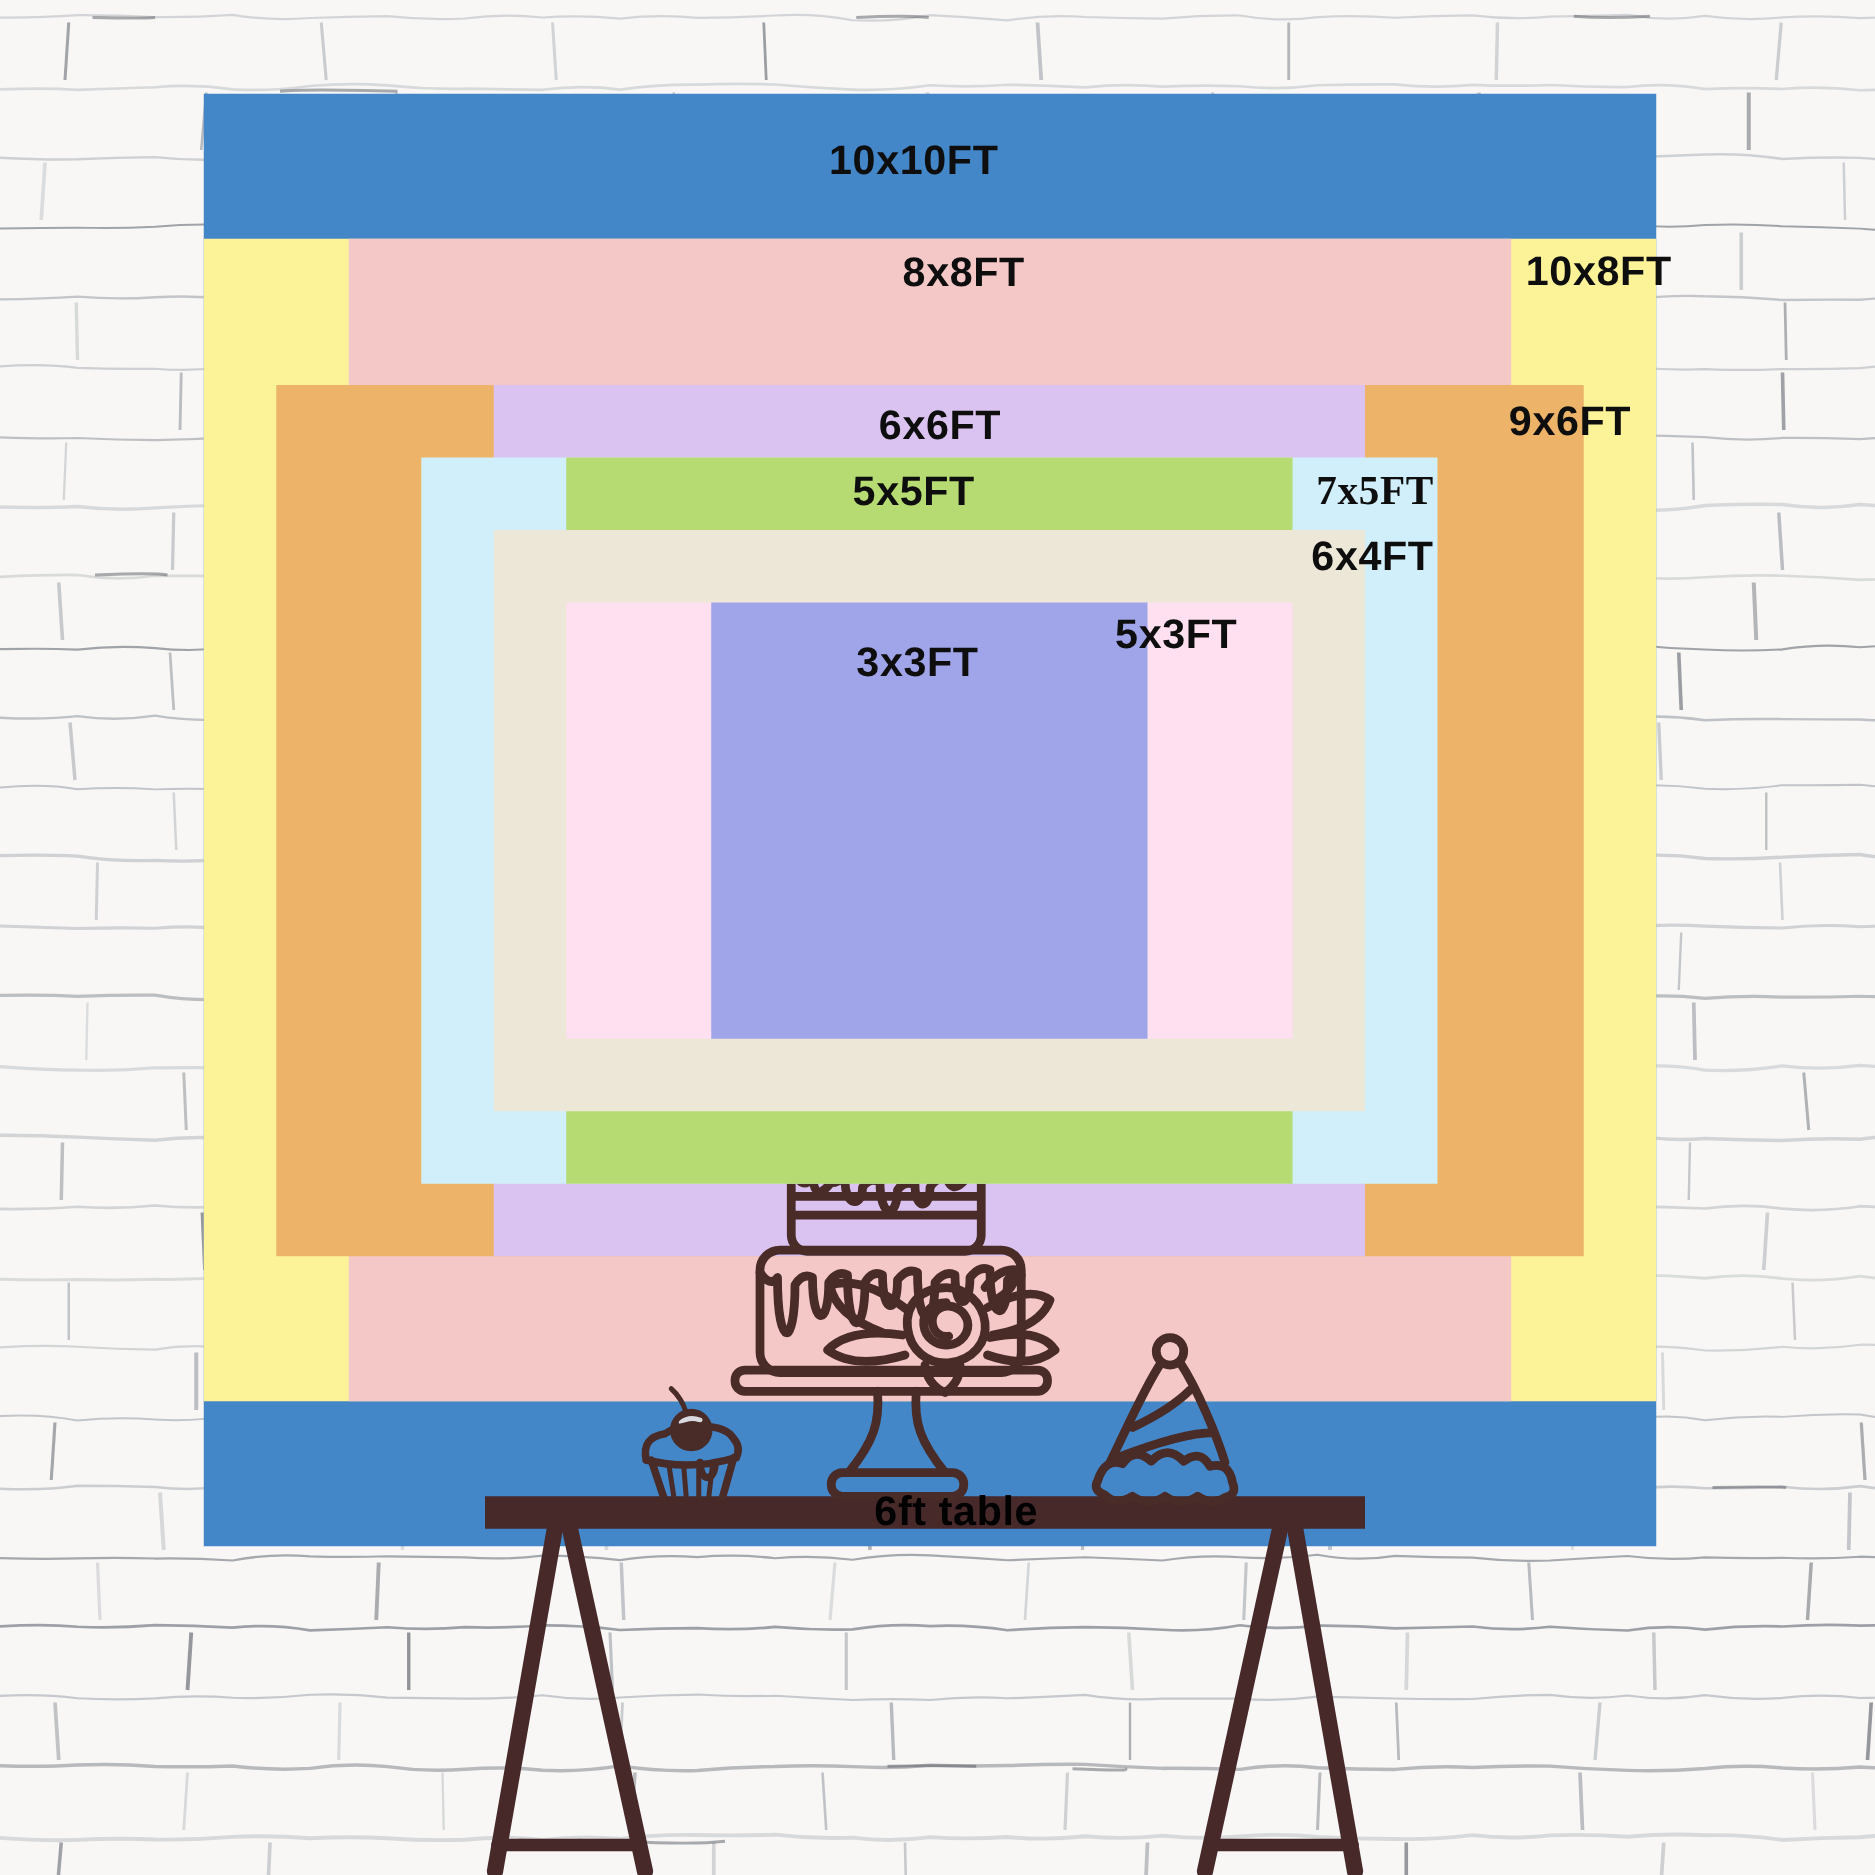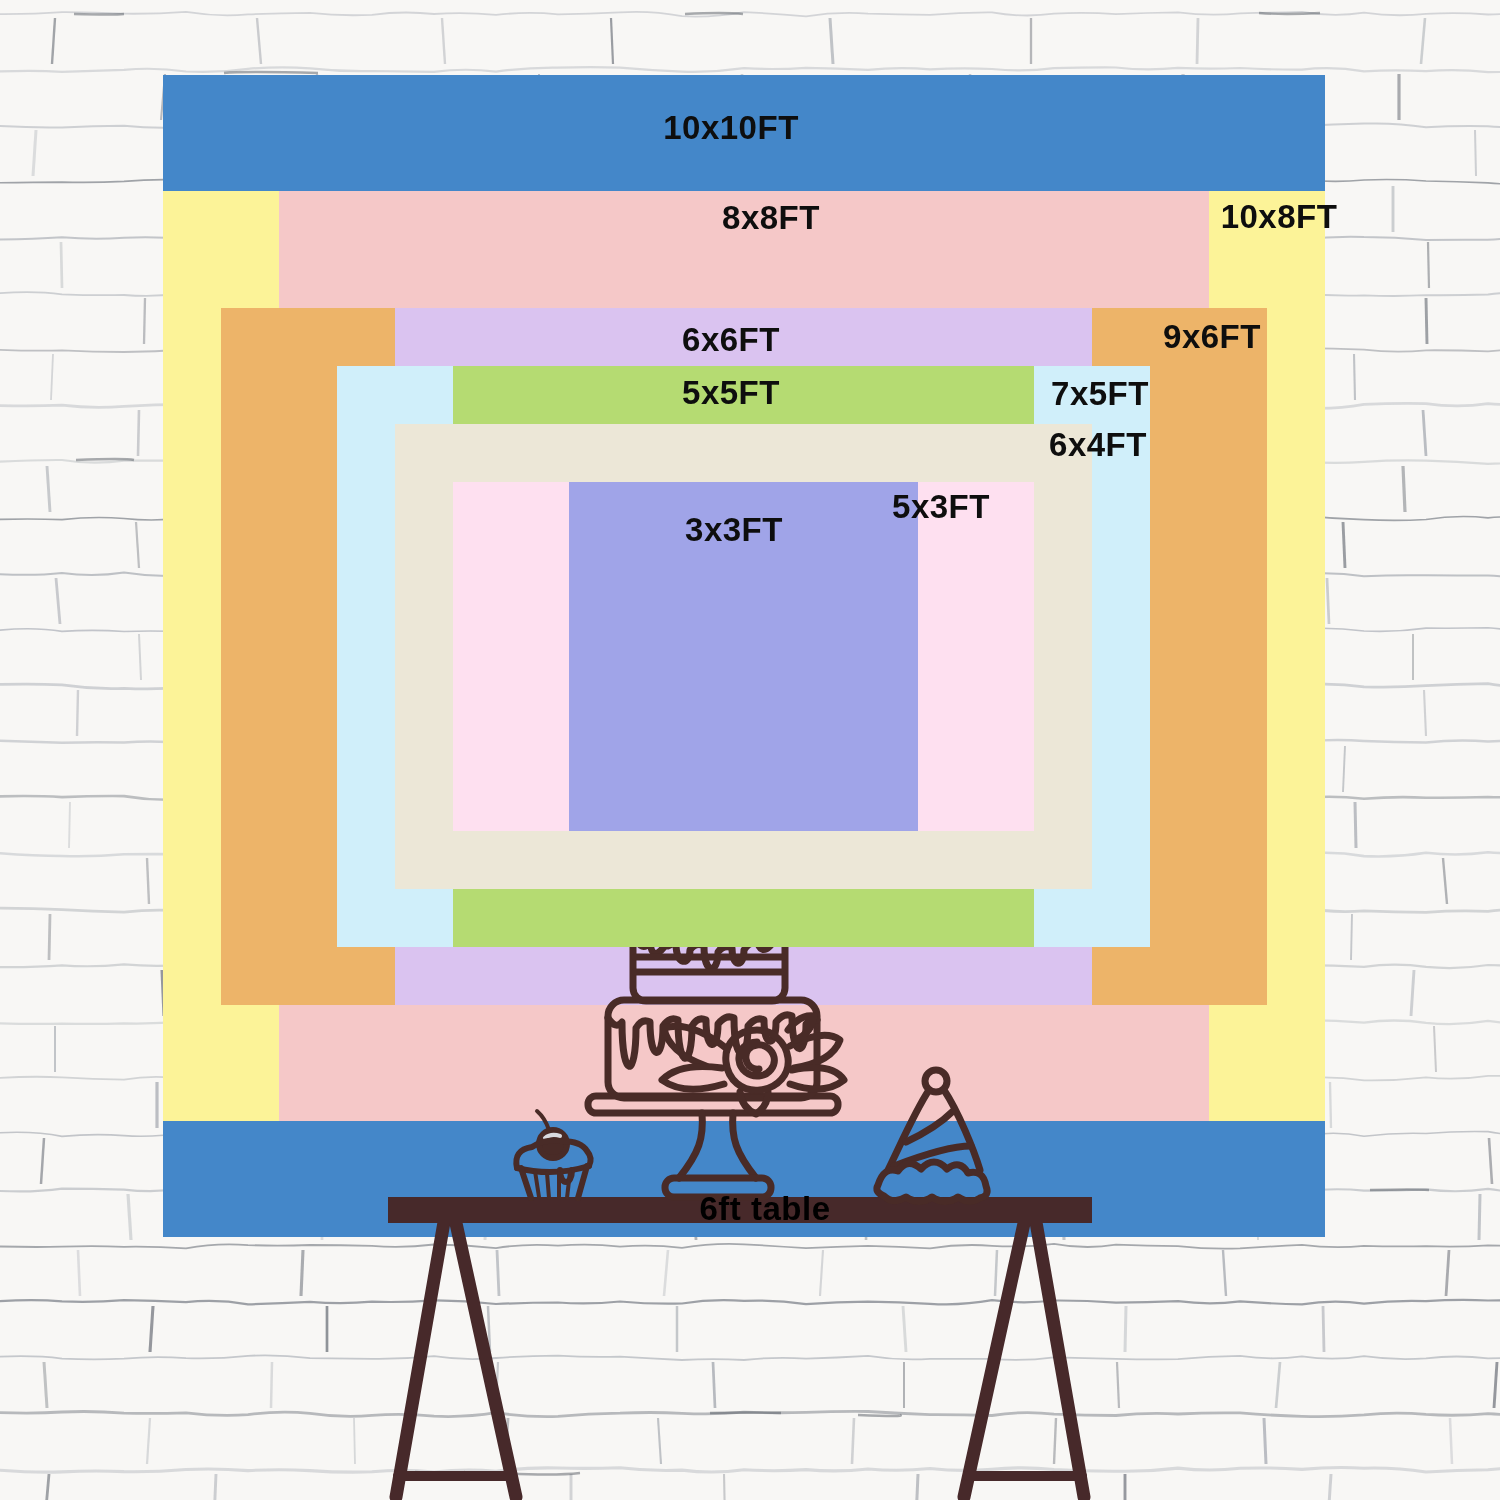--- a/index.html
+++ b/index.html
@@ -322,23 +322,23 @@
       <div class="bd-rect" style="left: 453px; top: 365.5px; width: 581px; height: 581px; background: rgb(181, 219, 114); z-index: 7;"></div>
       <div class="bd-rect" style="left: 395px; top: 423.5px; width: 697px; height: 465px; background: rgb(236, 231, 215); z-index: 8;"></div>
       <div class="bd-rect" style="left: 453px; top: 481.5px; width: 581px; height: 349px; background: rgb(254, 224, 240); z-index: 9;"></div>
       <div class="bd-rect" style="left: 569px; top: 481.5px; width: 349px; height: 349px; background: rgb(160, 164, 232); z-index: 10;"></div>
     </div>
 
   <div id="labels">
       <div class="size-label" style="left: 731px; top: 128px; z-index: 20;">10x10FT</div>
       <div class="size-label" style="left: 1267px; top: 217px; z-index: 20; margin-left: 12px;">10x8FT</div>
       <div class="size-label" style="left: 731px; top: 218px; z-index: 20; margin-left: 40px;">8x8FT</div>
-      <div class="size-label" style="left: 1212px; top: 337px; z-index: 20;">9x6FT</div>
-      <div class="size-label" style="left: 731px; top: 340px; z-index: 20;">6x6FT</div>
-      <div class="size-label" style="left: 1100px; top: 394px; z-index: 20;">7x5FT</div>
+      <div class="size-label" style="left: 1256px; top: 337px; z-index: 20;">9x6FT</div>
+      <div class="size-label" style="left: 752px; top: 340px; z-index: 20;">6x6FT</div>
+      <div class="size-label" style="left: 1100px; top: 394px; z-index: 20; font-family: Liberation Serif, serif;">7x5FT</div>
       <div class="size-label" style="left: 731px; top: 393px; z-index: 20;">5x5FT</div>
       <div class="size-label" style="left: 1098px; top: 445px; z-index: 20; text-align: center;">6x4FT</div>
       <div class="size-label" style="left: 941px; top: 507px; z-index: 20;">5x3FT</div>
       <div class="size-label" style="left: 734px; top: 530px; z-index: 20;">3x3FT</div>
     </div>
 
   <svg id="line-art" width="1500" height="1500" viewBox="0 0 1500 1500" style="z-index:5">
 
     <g id="table-g" stroke-linecap="round" stroke-linejoin="round">
 

